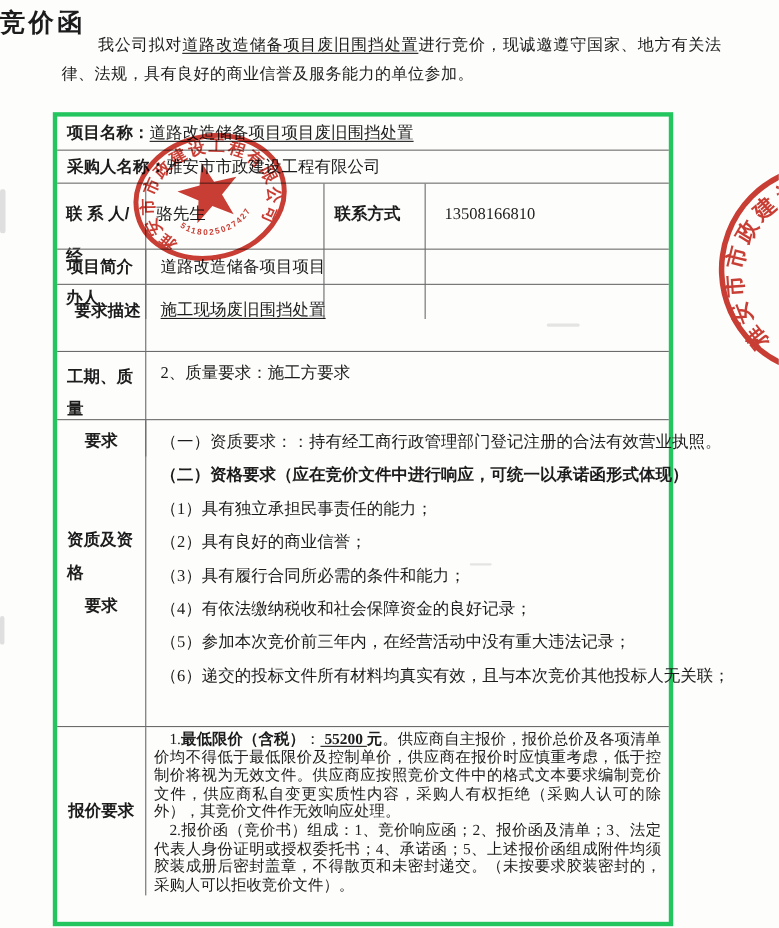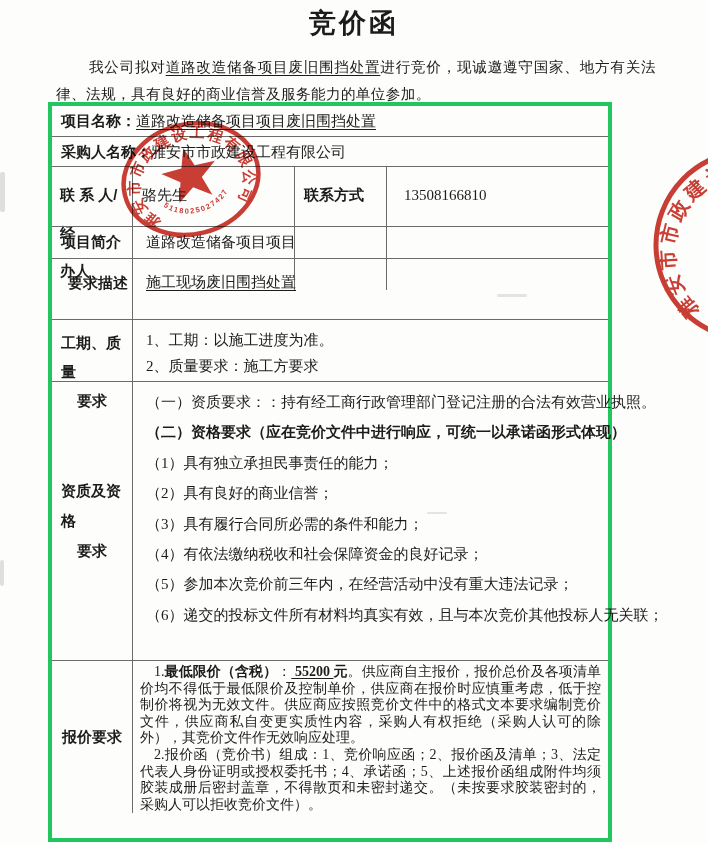--- a/index.html
+++ b/index.html
@@ -3,25 +3,25 @@
 <meta charset="utf-8">
 <style>
   html,body{margin:0;padding:0;}
   body{
     width:708px;height:844px;position:relative;overflow:hidden;
     background:#fdfdfc;color:#1c1c1c;
     font-family:"Liberation Serif", serif;
   }
   
   .doc-title{
-    position:absolute;top:5px;left:0;width:708px;text-align:center;
-    font-size:27px;font-weight:700;letter-spacing:3px;
+    position:absolute;top:5px;left:0;width:708px;text-align:left;
+    font-size:23px;font-weight:700;letter-spacing:3px;
   }
   .intro{
-    position:absolute;left:56px;top:54px;width:600px;
+    position:absolute;left:56px;top:28px;width:600px;
     font-size:14.6px;line-height:27px;letter-spacing:0.4px;
     text-align:justify;text-indent:33px;
   }
   .u{ text-decoration:underline;text-underline-offset:3px;}
   
   .tbl{
     position:absolute;left:48px;top:102px;width:564px;
     border:4px solid #22c55e;background:transparent;
     display:grid;grid-template-rows:30px 30px 60px 32px 61px 62px 279px 59px 119px;
     font-size:15px;box-sizing:border-box;
@@ -109,21 +109,20 @@
       </div>
     <div class="cell bl valcell"><span class="u">施工现场废旧围挡处置</span></div>
   </div>
 
   <div class="row r-2col r-sched">
     <div class="cell labcell lbl">
         <span class="l1">工期、质量</span>
         <span class="l2">要求</span>
       </div>
     <div class="cell bl valcell">
-        <div>1、工期：以施工进度为准。</div>
         <div>2、质量要求：施工方要求</div>
       </div>
   </div>
 
   <div class="row r-2col r-qual">
     <div class="cell labcell lbl">
         <span class="l1">资质及资格</span>
         <span class="l2">要求</span>
       </div>
     <div class="cell bl valcell">

